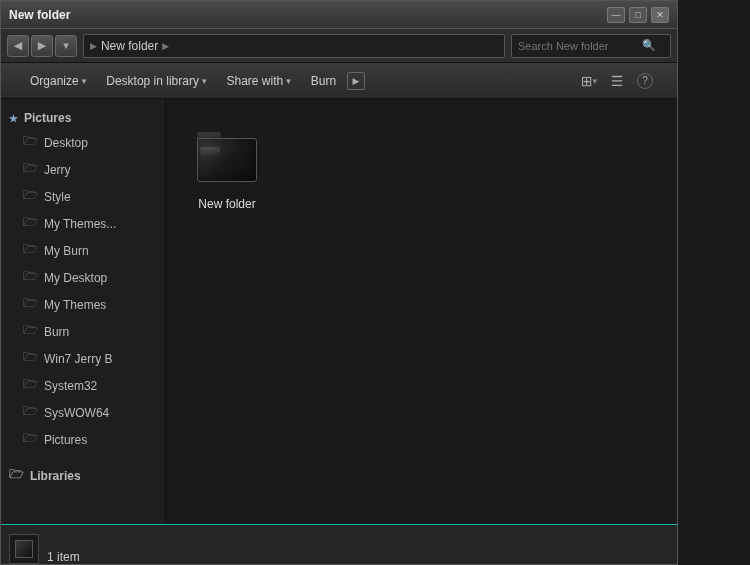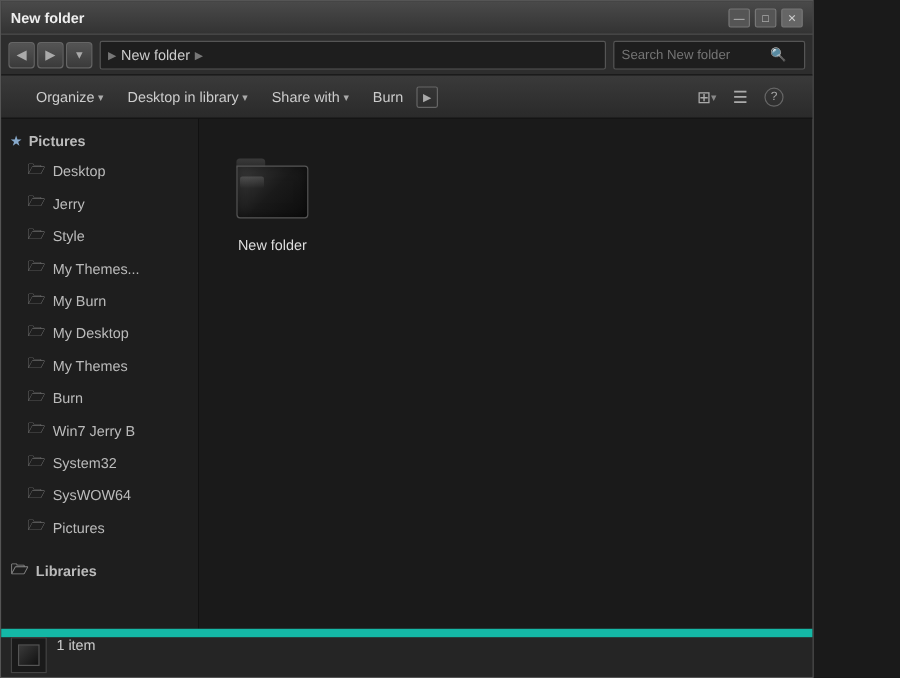--- a/index.html
+++ b/index.html
@@ -298,23 +298,23 @@
       margin-top: 6px;
       color: #ddd;
       font-size: 12px;
       text-align: center;
     }
 
     
     .status-bar {
       height: 40px;
       background: #252525;
-      border-top: 7px solid #14b8a6;
-      display: flex;
-      align-items: flex-start;
+      border-top: 1px solid #14b8a6;
+      display: flex;
+      align-items: flex-end;
       padding: 0 8px;
       gap: 8px;
     }
     .status-thumb {
       width: 30px;
       height: 30px;
       background: #1a1a1a;
       border: 1px solid #444;
       display: flex;
       align-items: center;

